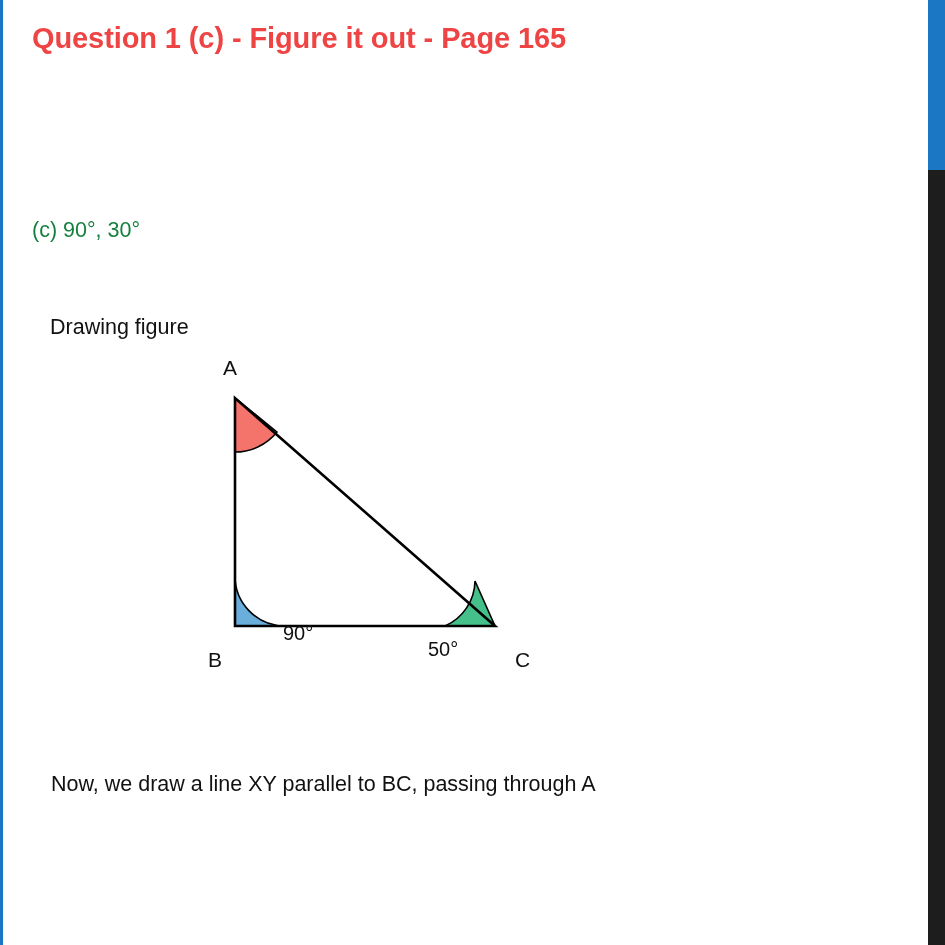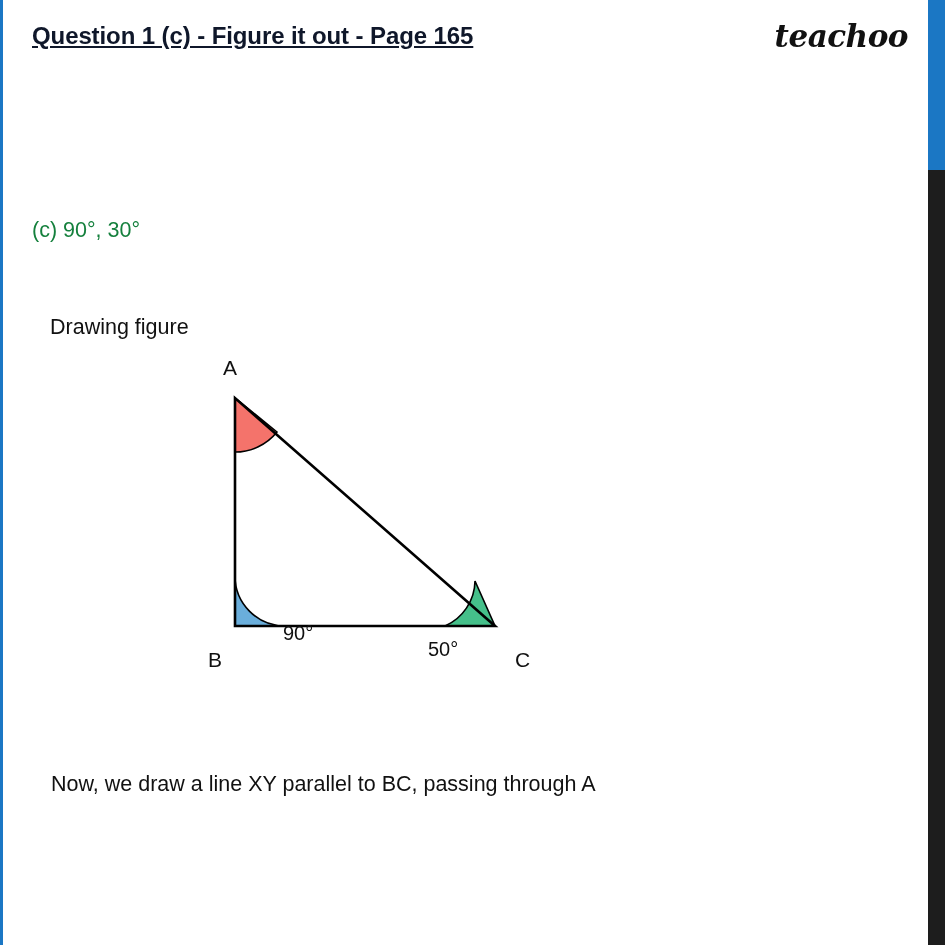--- a/index.html
+++ b/index.html
@@ -47,25 +47,24 @@
   .content {
     position: absolute;
     left: 0; top: 0;
     width: 928px;
     height: 945px;
   }
   .q-title {
     position: absolute;
     left: 32px;
     top: 22px;
-    font-size: 24px;
+    font-size: 29px;
     font-weight: bold;
-    color: #0f172a;
+    color: #ef4444;
     letter-spacing: -0.1px;
-    text-decoration: underline;
   }
   .brand {
     position: absolute;
     right: 20px;
     top: 18px;
     font-family: "DejaVu Serif", serif;
     font-style: italic;
     font-weight: bold;
     font-size: 31px;
     color: #111111;
@@ -124,21 +123,20 @@
 
 <div class="page">
 
   <div class="left-rule"></div>
   <div class="right-bar-top"></div>
   <div class="right-bar-bottom"></div>
 
   <div class="content">
 
     <div class="q-title">Question 1 (c) - Figure it out - Page 165</div>
-    <div class="brand">teachoo</div>
 
     <div class="q-sub">(c) 90°, 30°</div>
 
     <div class="drawing-label">Drawing figure</div>
 
     <div class="figure-wrap">
       <svg width="470" height="340" viewBox="0 0 470 340">
 
         <path d="M 85 38 L 85 92 A 54 54 0 0 0 127 72 Z" fill="#f4736b" stroke="#000000" stroke-width="1.6"></path>
 

